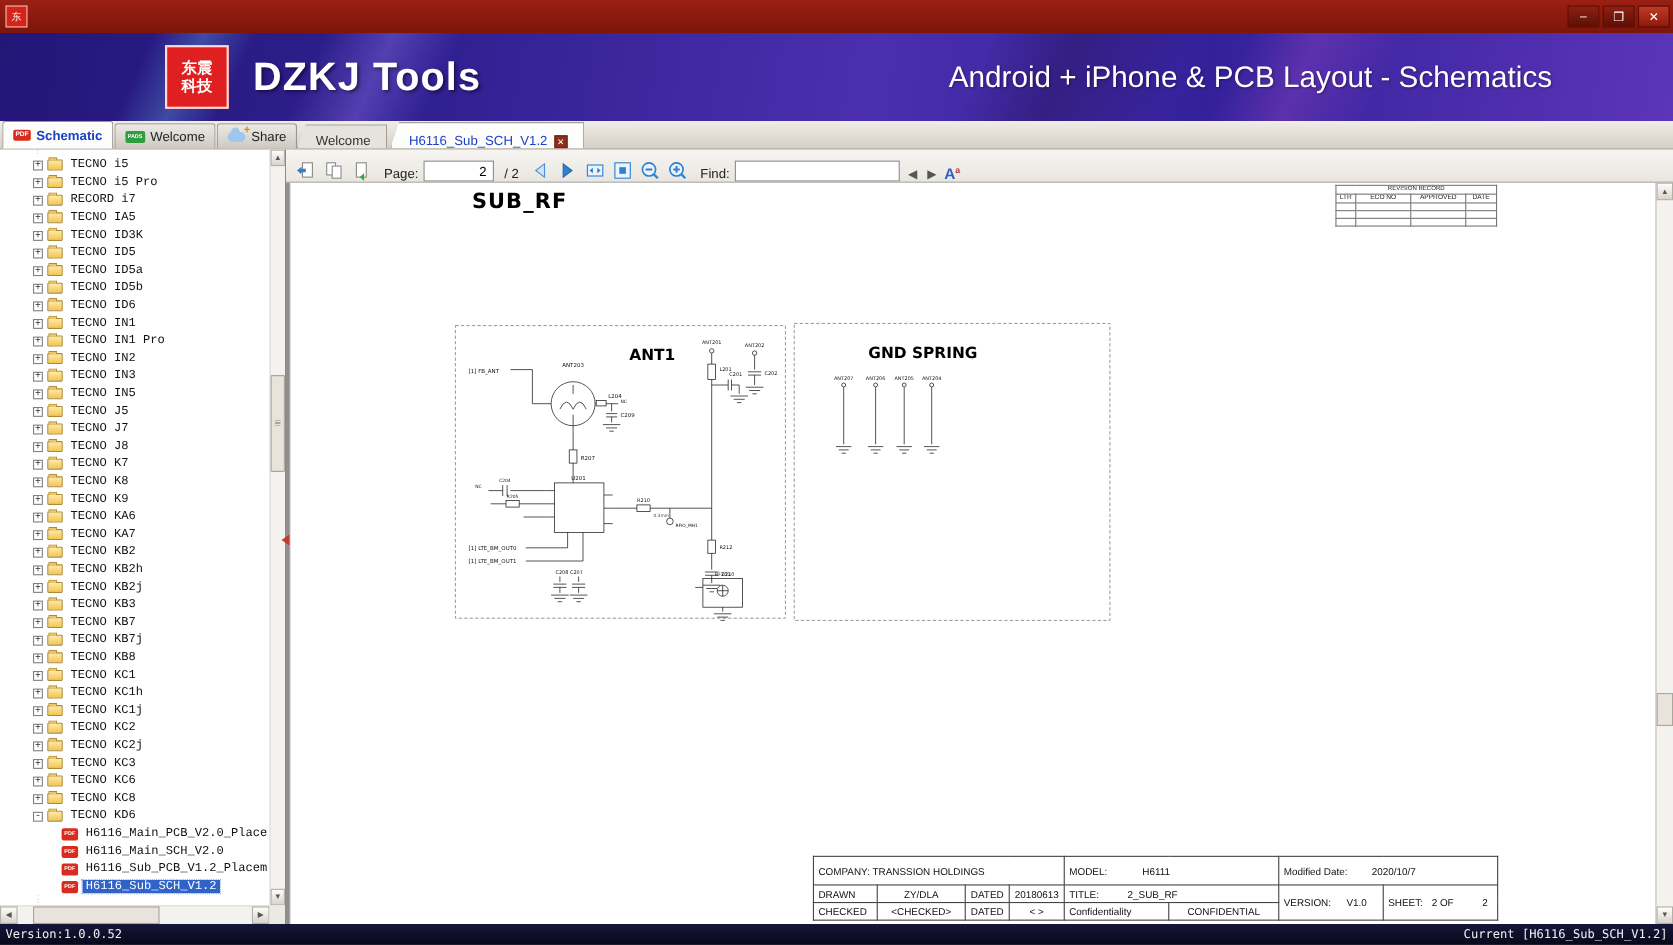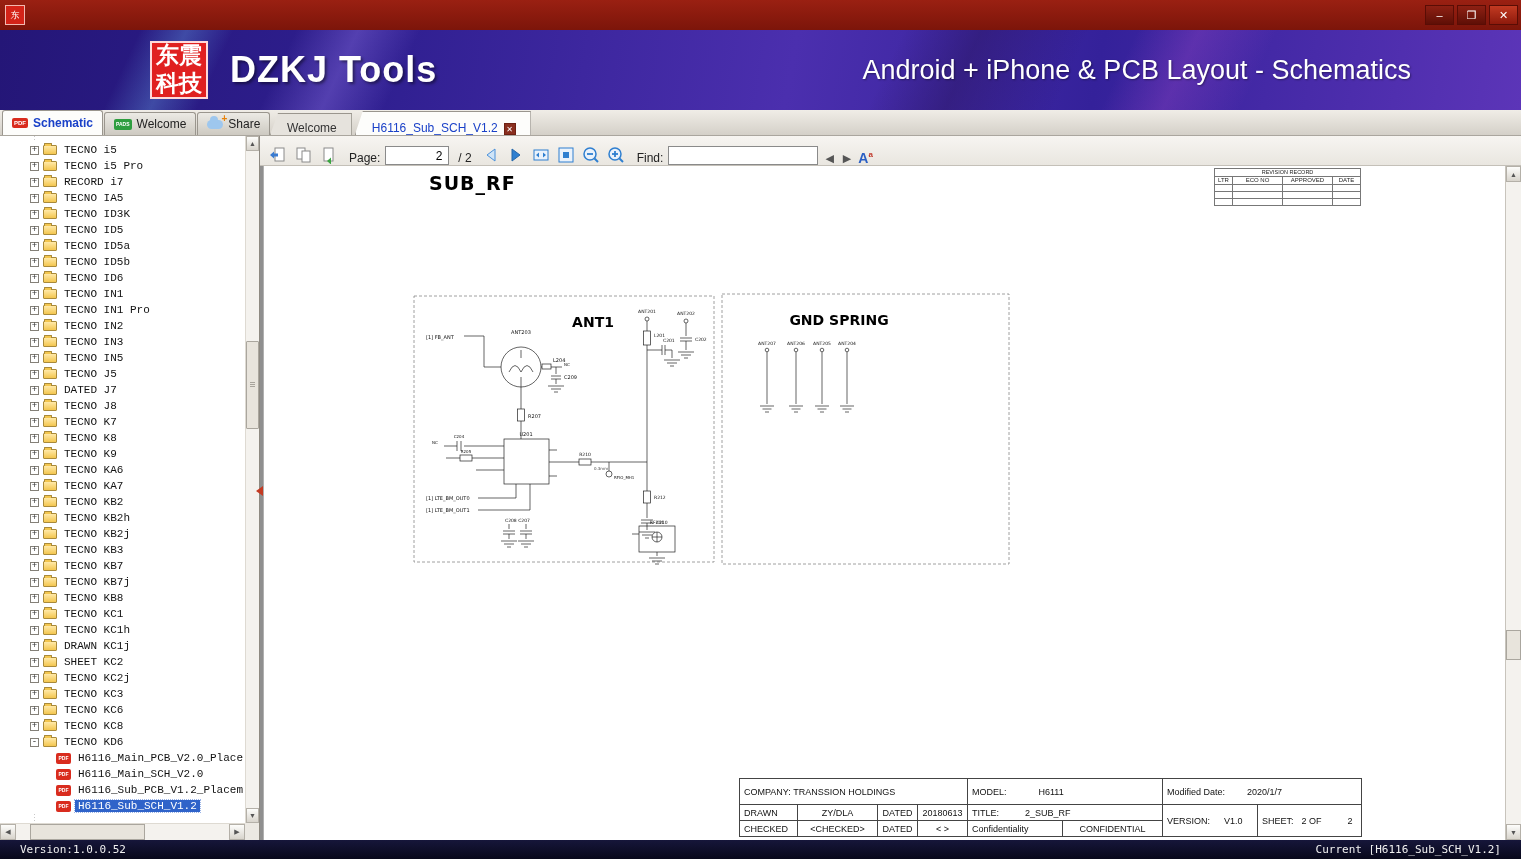--- a/index.html
+++ b/index.html
@@ -14,21 +14,21 @@
   .win-btn{width:29px;height:20px;display:flex;align-items:center;justify-content:center;font-size:11px;color:#fff;background:linear-gradient(#8e2013,#5f0f06);border:1px solid #5a0d05;cursor:default}
   .win-btn.close{background:linear-gradient(#c23a22,#8e1a0c)}
 
   
   .banner{height:80px;background:linear-gradient(100deg,#241677 0%,#2f1f90 25%,#4b2fae 52%,#34219a 72%,#5c35b8 100%);position:relative;overflow:hidden;display:flex;align-items:center}
   .banner .streaks{position:absolute;inset:0;background:
     linear-gradient(115deg,transparent 9%,rgba(120,200,255,.28) 12%,transparent 15%),
     linear-gradient(115deg,transparent 19%,rgba(170,140,255,.30) 23%,transparent 27%),
     linear-gradient(115deg,transparent 58%,rgba(40,20,90,.45) 63%,transparent 70%),
     linear-gradient(115deg,transparent 73%,rgba(210,90,220,.22) 77%,transparent 82%)}
-  .logo-box{width:58px;height:58px;margin-left:150px;background:#e02020;border:2px solid #ffd9d9;color:#fff;display:flex;flex-direction:column;align-items:center;justify-content:center;font-weight:bold;font-size:23px;line-height:1.2;position:relative;z-index:1;flex:none}
+  .logo-box{width:58px;height:58px;margin-left:150px;background:#e02020;border:2px solid #ffd9d9;color:#fff;display:flex;flex-direction:column;align-items:center;justify-content:center;font-weight:bold;font-size:14px;line-height:1.2;position:relative;z-index:1;flex:none}
   .banner-title{margin-left:22px;font-size:36px;font-weight:bold;color:#fff;text-shadow:2px 2px 3px rgba(0,0,0,.45);position:relative;z-index:1;letter-spacing:1px}
   .banner-sub{margin-left:auto;margin-right:110px;font-size:27px;color:#fff;text-shadow:1px 1px 2px rgba(0,0,0,.4);position:relative;z-index:1}
 
   
   .tabrow{height:26px;background:linear-gradient(#f0ede7,#d4d0c8);border-bottom:1px solid #aaa69e;display:flex;align-items:flex-end}
   .mode-tabs{display:flex;align-items:flex-end;width:264px;padding-left:2px}
   .mode-tab{height:23px;display:flex;align-items:center;gap:5px;padding:0 9px;margin-right:1px;border:1px solid #9a968e;border-bottom:none;border-radius:3px 3px 0 0;background:linear-gradient(#eceae5,#cdc9c1);font-size:12px;color:#222;cursor:default;white-space:nowrap}
   .mode-tab.active{background:#fdfdfb;color:#1a41c8;height:25px;font-weight:bold}
   .pdf-badge{background:#d92c1e;color:#fff;font-size:6px;font-weight:bold;padding:2px 2px;border-radius:2px;line-height:1}
   .pads-badge{background:#2e9e3f;color:#fff;font-size:5px;font-weight:bold;padding:3px 2px;border-radius:2px;line-height:1}
@@ -103,21 +103,21 @@
   .tl-ver .val{margin-left:10px}
   .tl-sheet .val{margin-left:4px}
   .tl-sheet .val2{margin-left:26px}
 
   .mv{position:absolute;right:0;top:0;bottom:0;width:16px;background:#f4f2ee;border-left:1px solid #c8c4bc}
   .mv-btn{position:absolute;left:0;right:0;height:16px;background:linear-gradient(#fdfdfb,#d8d4cc);border:1px solid #b4b0a8;display:flex;align-items:center;justify-content:center;font-size:7px;color:#555;cursor:default}
   .mv-up{top:0}.mv-down{bottom:0}
   .mv-thumb{position:absolute;left:0;right:0;top:464px;height:30px;background:#e8e4dc;border:1px solid #aaa69e;cursor:default}
 
   
-  .statusbar{height:19px;background:linear-gradient(#16163a,#08081a);color:#f0f0f0;display:flex;align-items:center;justify-content:space-between;padding:0 20px;font-family:"DejaVu Sans Mono",monospace;font-size:11px;flex:none}
+  .statusbar{height:19px;background:linear-gradient(#16163a,#08081a);color:#f0f0f0;display:flex;align-items:center;justify-content:space-between;padding:0 5px;font-family:"DejaVu Sans Mono",monospace;font-size:11px;flex:none}
 </style>
 </head>
 <body>
 
 <div class="window">
 
   <div class="titlebar">
     <div class="app-icon">东</div>
     <div class="win-controls">
       <div class="win-btn">–</div>
@@ -269,21 +269,21 @@
             <span class="expand">+</span>
             <span class="folder-icon"></span>
 
             <span class="tree-label">TECNO J5</span>
           </div>
 
           <div class="tree-row t-folder">
             <span class="expand">+</span>
             <span class="folder-icon"></span>
 
-            <span class="tree-label">DATED J7</span>
+            <span class="tree-label">TECNO J7</span>
           </div>
 
           <div class="tree-row t-folder">
             <span class="expand">+</span>
             <span class="folder-icon"></span>
 
             <span class="tree-label">TECNO J8</span>
           </div>
 
           <div class="tree-row t-folder">
@@ -381,28 +381,28 @@
             <span class="expand">+</span>
             <span class="folder-icon"></span>
 
             <span class="tree-label">TECNO KC1h</span>
           </div>
 
           <div class="tree-row t-folder">
             <span class="expand">+</span>
             <span class="folder-icon"></span>
 
-            <span class="tree-label">DRAWN KC1j</span>
-          </div>
-
-          <div class="tree-row t-folder">
-            <span class="expand">+</span>
-            <span class="folder-icon"></span>
-
-            <span class="tree-label">SHEET KC2</span>
+            <span class="tree-label">TECNO KC1j</span>
+          </div>
+
+          <div class="tree-row t-folder">
+            <span class="expand">+</span>
+            <span class="folder-icon"></span>
+
+            <span class="tree-label">TECNO KC2</span>
           </div>
 
           <div class="tree-row t-folder">
             <span class="expand">+</span>
             <span class="folder-icon"></span>
 
             <span class="tree-label">TECNO KC2j</span>
           </div>
 
           <div class="tree-row t-folder">
@@ -698,21 +698,21 @@
                 <col style="width:50px">
               <col style="width:95px">
                 <col style="width:100px">
                 <col style="width:95px">
                 <col style="width:104px">
             </colgroup>
             <tbody>
                 <tr class="r1">
               <td colspan="4" class="left">COMPANY: TRANSSION HOLDINGS</td>
               <td colspan="2" class="left tl-model"><span class="lab">MODEL:</span><span class="val">H6111</span></td>
-              <td colspan="2" class="left tl-mod"><span class="lab">Modified Date:</span><span class="val">2020/1/7</span></td>
+              <td colspan="2" class="left tl-mod"><span class="lab">Modified Date:</span><span class="val">2020/10/7</span></td>
             </tr>
             <tr>
               <td class="left">DRAWN</td>
               <td>ZY/DLA</td>
               <td>DATED</td>
               <td>20180613</td>
               <td colspan="2" class="left tl-title"><span class="lab">TITLE:</span><span class="val">2_SUB_RF</span></td>
               <td rowspan="2" class="left tl-ver"><span class="lab">VERSION:</span><span class="val">V1.0</span></td>
               <td rowspan="2" class="left tl-sheet"><span class="lab">SHEET:</span><span class="val">2 OF</span><span class="val2">2</span></td>
             </tr>

